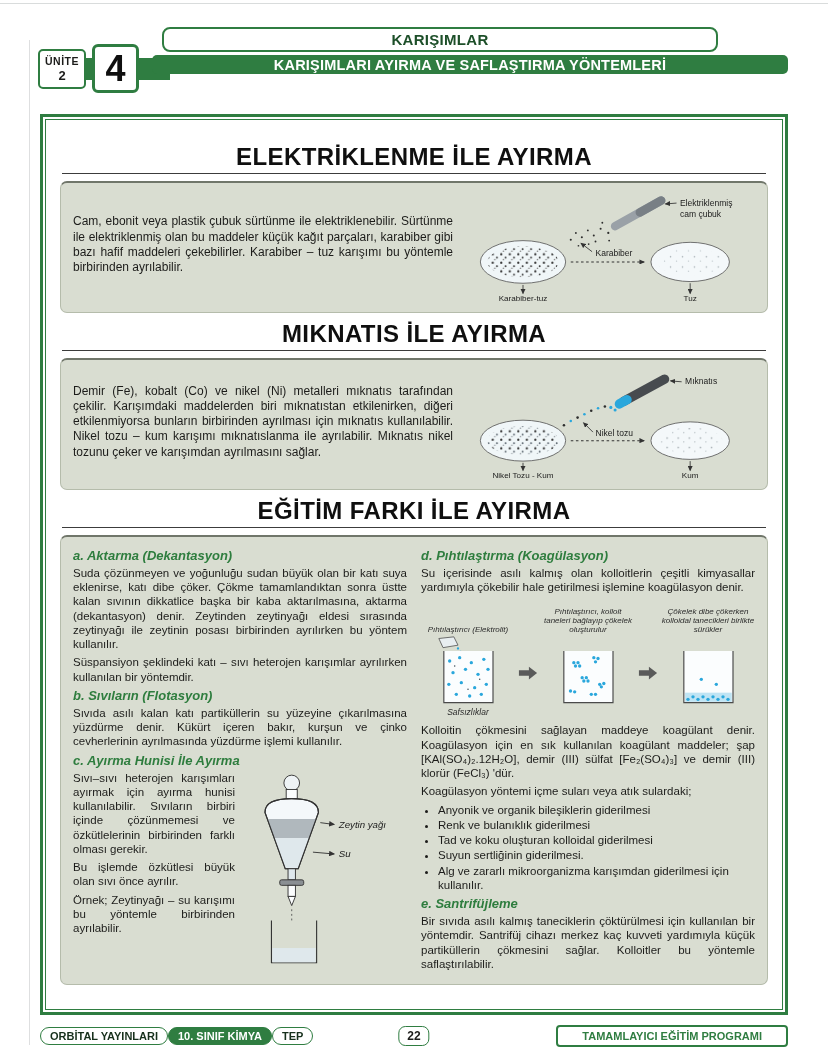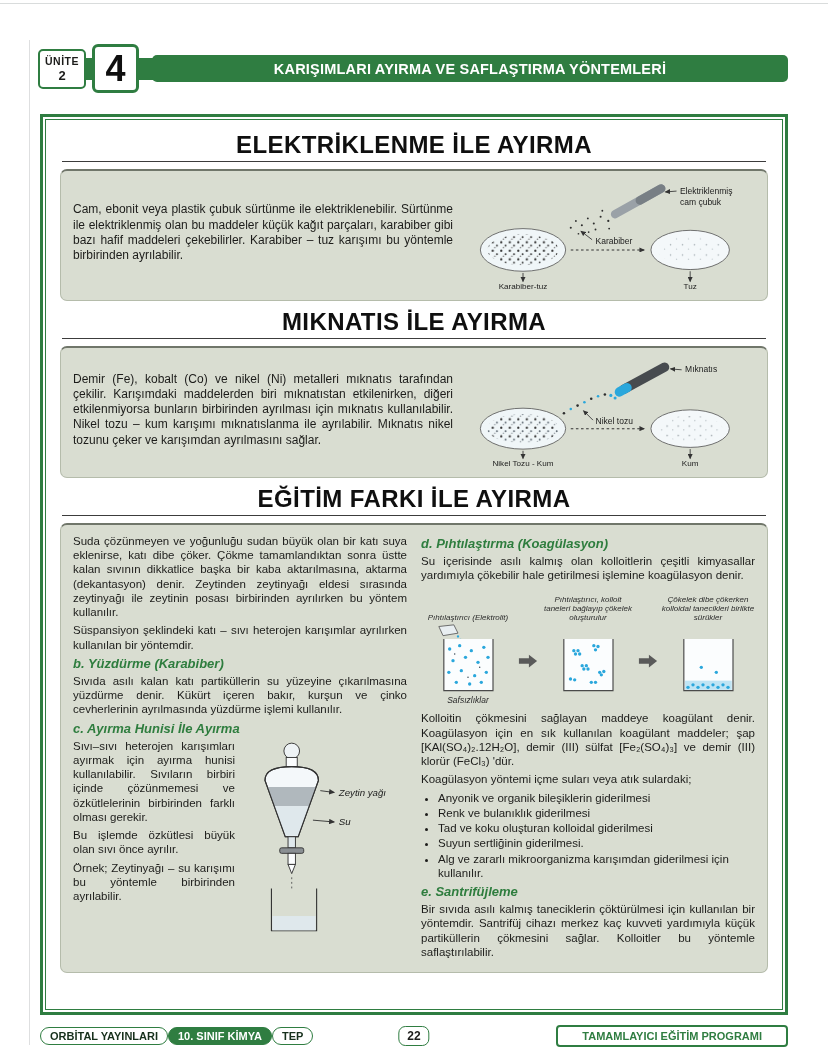--- a/index.html
+++ b/index.html
@@ -13,36 +13,36 @@
   body{font-family:"Liberation Sans",sans-serif;color:var(--ink);}
   .page{position:relative;width:828px;height:1059px;background:#fff;overflow:hidden;}
   .scan-top{position:absolute;left:0;top:3px;width:100%;height:1px;background:#d9dcdc;}
   .scan-left{position:absolute;left:29px;top:40px;width:1px;height:1005px;background:#dedfe0;}
 
   
   .kicker{position:absolute;left:162px;top:27px;width:556px;height:25px;border:2px solid var(--green);
     border-radius:8px;background:#fff;display:flex;align-items:center;justify-content:center;
     font-weight:bold;font-size:15px;color:#1d4f29;letter-spacing:.3px;}
   .strip{position:absolute;left:40px;top:58px;width:130px;height:22px;background:var(--green);}
-  .titlebar{position:absolute;left:152px;top:55px;width:636px;height:27px;background:var(--green);
+  .titlebar{position:absolute;left:152px;top:55px;width:636px;height:19px;background:var(--green);
     border-radius:5px;display:flex;align-items:center;justify-content:center;color:#fff;
     font-weight:bold;font-size:14.5px;letter-spacing:.2px;}
   .unit-box{position:absolute;left:38px;top:49px;width:48px;height:40px;background:#fff;
     border:2px solid var(--green);border-radius:5px;display:flex;flex-direction:column;
     align-items:center;justify-content:center;line-height:1;}
   .unit-box .lab{font-size:10.5px;font-weight:bold;letter-spacing:.5px;text-align:center;}
   .unit-box .num{font-size:13px;font-weight:bold;margin-top:3px;}
   .chapter{position:absolute;left:92px;top:44px;width:47px;height:49px;background:#fff;
     border:3px solid var(--green);border-radius:6px;display:flex;align-items:center;
     justify-content:center;font-size:36px;font-weight:bold;color:#0f0f0f;}
 
   
   .main{position:absolute;left:40px;top:114px;width:748px;height:901px;border:3px solid var(--green);
     padding:2px;background:#fff;}
-  .main-inner{border:1px solid var(--green);height:100%;padding:8px 12px 8px;overflow:hidden;}
+  .main-inner{border:1px solid var(--green);height:100%;padding:20px 12px 8px;overflow:hidden;}
   h1.sec{margin:3px 0 1px;text-align:center;font-size:24px;font-weight:bold;color:#0f0f0f;letter-spacing:.4px;}
   .rule{height:1px;background:#3c3c3c;margin:2px 4px 7px;}
   .panel{background:var(--panel);border:1px solid #b5bcab;border-top:2px solid #70766a;border-radius:7px;
     padding:9px 12px;margin:0 2px 7px;}
   .split{display:flex;gap:12px;align-items:center;}
   .split .txt{flex:1 1 auto;}
   .split .dia{flex:0 0 290px;}
   .split .dia svg{display:block;width:290px;height:auto;}
   p.body{margin:0 0 5px;font-size:12px;line-height:1.27;text-align:justify;}
   .twocol{display:flex;gap:14px;}
@@ -77,20 +77,21 @@
     padding:3px 24px;color:var(--green);font-weight:bold;font-size:11px;white-space:nowrap;}
 </style>
 </head>
 <body>
 
 <div class="page">
   <div class="scan-top"></div>
   <div class="scan-left"></div>
 
   <div class="strip"></div>
+  <div class="kicker">KARIŞIMLAR</div>
   <div class="titlebar">KARIŞIMLARI AYIRMA VE SAFLAŞTIRMA YÖNTEMLERİ</div>
   <div class="unit-box">
     <div class="lab">ÜNİTE</div>
     <div class="num">2</div>
   </div>
   <div class="chapter">4</div>
 
   <div class="main">
     <div class="main-inner">
 
@@ -210,24 +211,25 @@
             <text x="264" y="128" font-size="9.5" text-anchor="middle">Kum</text>
           </svg>
         </div>
       </section>
 
       <h1 class="sec">EĞİTİM FARKI İLE AYIRMA</h1>
       <div class="rule"></div>
       <section class="panel twocol">
 
         <div class="col">
+          <h3 class="sub">a. Aktarma (Dekantasyon)</h3>
           <p class="body">Suda çözünmeyen ve yoğunluğu sudan büyük olan bir katı suya eklenirse, katı dibe çöker. Çökme tamamlandıktan sonra üstte kalan sıvının dikkatlice başka bir kaba aktarılmasına, aktarma (dekantasyon) denir. Zeytinden zeytinyağı eldesi sırasında zeytinyağı ile zeytinin posası birbirinden ayrılırken bu yöntem kullanılır.</p>
           <p class="body">Süspansiyon şeklindeki katı – sıvı heterojen karışımlar ayrılırken kullanılan bir yöntemdir.</p>
 
-          <h3 class="sub">b. Yüzdürme (Karabiber)</h3>
+          <h3 class="sub">b. Sıvıların (Flotasyon)</h3>
           <p class="body">Sıvıda asılı kalan katı partiküllerin su yüzeyine çıkarılmasına yüzdürme denir. Kükürt içeren bakır, kurşun ve çinko cevherlerinin ayrılmasında yüzdürme işlemi kullanılır.</p>
 
           <h3 class="sub">c. Ayırma Hunisi İle Ayırma</h3>
           <div class="funnel-wrap">
             <svg viewBox="0 0 180 212">
               <defs>
                 <marker id="ar3" markerWidth="7" markerHeight="6" refX="5.5" refY="3" orient="auto" markerUnits="userSpaceOnUse">
                   <path d="M0,0 L6.5,3 L0,6 Z" fill="#333"></path>
                 </marker>
               </defs>

